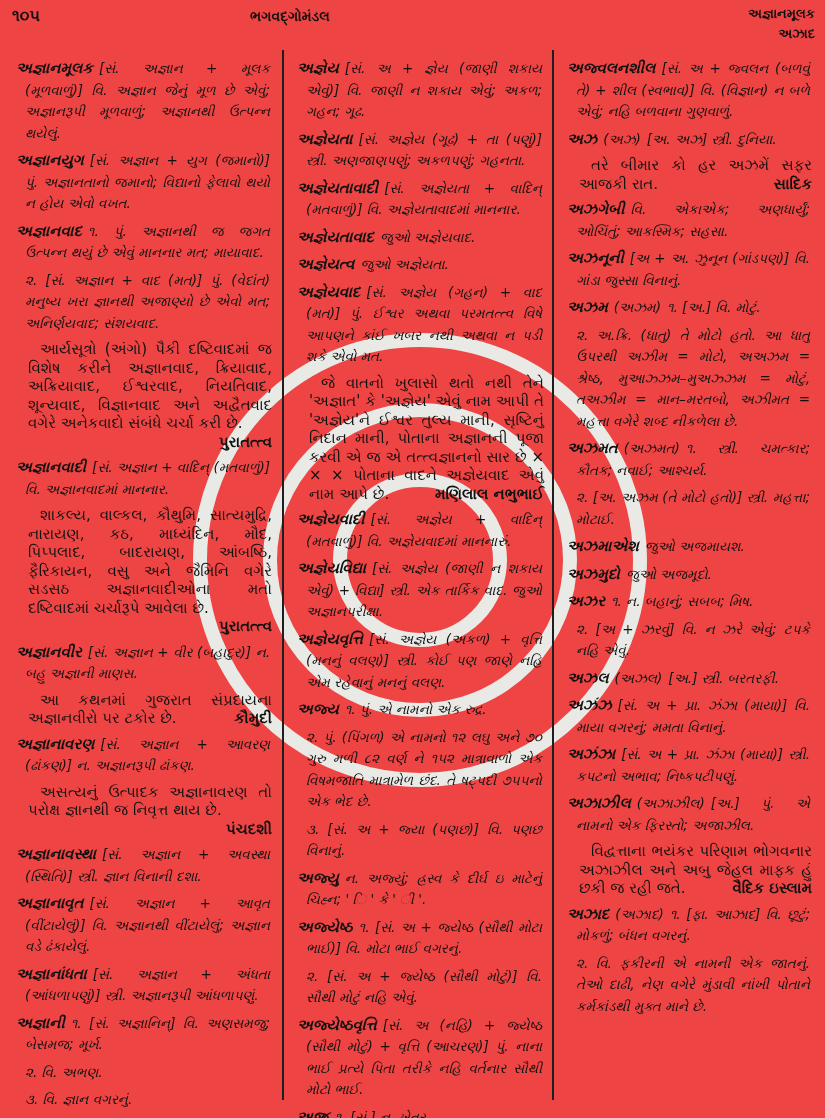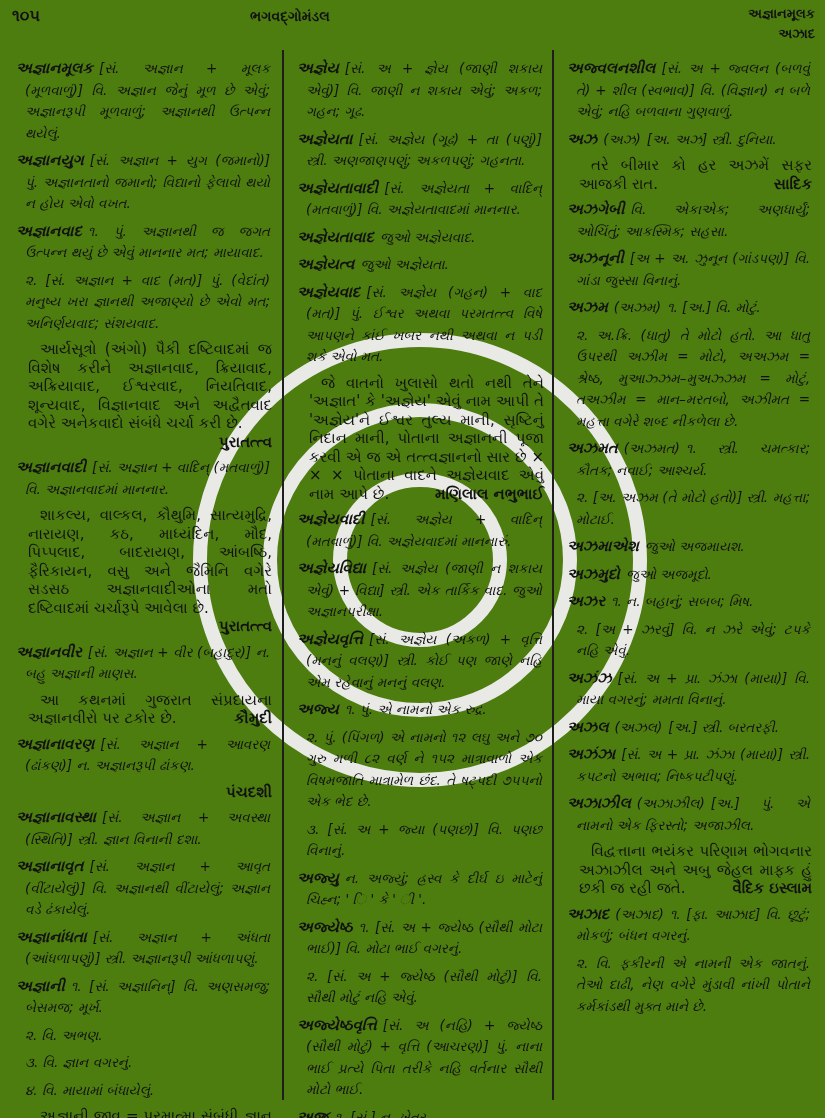--- a/index.html
+++ b/index.html
@@ -1,18 +1,18 @@
 <!DOCTYPE html>
 <html><head>
 <meta charset="utf-8">
 <style>
   html, body { margin: 0; padding: 0; background: #ffffff; }
   .page {
     position: relative; width: 825px; height: 1118px; overflow: hidden;
-    background: #4d7c0f; color: #111;
+    background: #ef4444; color: #111;
     font-family: "DejaVu Sans", "Liberation Sans", sans-serif;
   }
   .watermark { position: absolute; left: 170px; top: 310px; width: 500px; height: 500px; pointer-events: none; }
   .hdr-num { position: absolute; left: 12px; top: 6px; font-weight: bold; font-size: 16px; }
   .hdr-title { position: absolute; left: 250px; width: 325px; top: 8px; text-align: left; font-weight: bold; font-size: 14px; }
   .hdr-guide { position: absolute; right: 10px; top: 4px; text-align: right; font-weight: bold; font-size: 13px; line-height: 20px; }
   .hdr-guide span { display: block; }
   .divider { position: absolute; top: 50px; height: 1050px; width: 2px; background: #1e1e1e; }
   .col { position: absolute; top: 52px; font-size: 13.5px; line-height: 21.5px; text-align: justify; }
   .c1 { left: 10px; width: 266px; }
@@ -65,21 +65,21 @@
     <div class="entry">
       <p class="sense"><span class="hw">અજ્ઞાનવાદી</span><span>[સં. અજ્ઞાન + વાદિન્ (મતવાળું)] વિ. અજ્ઞાનવાદમાં માનનાર.</span></p>
       <p class="quote"><span>શાકલ્ય, વાલ્કલ, કૌથુમિ, સાત્યમુદ્રિ, નારાયણ, કઠ, માધ્યંદિન, મૌદ, પિપ્પલાદ, બાદરાયણ, આંબષ્ઠિ, ફૈરિકાયન, વસુ અને જૈમિનિ વગેરે સડસઠ અજ્ઞાનવાદીઓના મતો દષ્ટિવાદમાં ચર્ચારૂપે આવેલા છે.</span><span class="src">પુરાતત્ત્વ</span></p>
     </div>
     <div class="entry">
       <p class="sense"><span class="hw">અજ્ઞાનવીર</span><span>[સં. અજ્ઞાન + વીર (બહાદુર)] ન. બહુ અજ્ઞાની માણસ.</span></p>
       <p class="quote"><span>આ કથનમાં ગુજરાત સંપ્રદાયના અજ્ઞાનવીરો પર ટકોર છે.</span><span class="src">કૌમુદી</span></p>
     </div>
     <div class="entry">
       <p class="sense"><span class="hw">અજ્ઞાનાવરણ</span><span>[સં. અજ્ઞાન + આવરણ (ઢાંકણ)] ન. અજ્ઞાનરૂપી ઢાંકણ.</span></p>
-      <p class="quote"><span class="src">પંચદશી</span></p>
+      <p class="quote"><span>અસત્યનું ઉત્પાદક અજ્ઞાનાવરણ તો પરોક્ષ જ્ઞાનથી જ નિવૃત્ત થાય છે.</span><span class="src">પંચદશી</span></p>
     </div>
     <div class="entry">
       <p class="sense"><span class="hw">અજ્ઞાનાવસ્થા</span><span>[સં. અજ્ઞાન + અવસ્થા (સ્થિતિ)] સ્ત્રી. જ્ઞાન વિનાની દશા.</span></p>
     </div>
     <div class="entry">
       <p class="sense"><span class="hw">અજ્ઞાનાવૃત</span><span>[સં. અજ્ઞાન + આવૃત (વીંટાયેલું)] વિ. અજ્ઞાનથી વીંટાયેલું; અજ્ઞાન વડે ઢંકાયેલું.</span></p>
     </div>
     <div class="entry">
       <p class="sense"><span class="hw">અજ્ઞાનાંધતા</span><span>[સં. અજ્ઞાન + અંધતા (આંધળાપણું)] સ્ત્રી. અજ્ઞાનરૂપી આંધળાપણું.</span></p>
     </div>
@@ -169,24 +169,24 @@
       <p class="sense"><span class="hw">અઝમાએશ</span><span>જુઓ અજમાયશ.</span></p>
     </div>
     <div class="entry">
       <p class="sense"><span class="hw">અઝમુદો</span><span>જુઓ અજમૂદો.</span></p>
     </div>
     <div class="entry">
       <p class="sense"><span class="hw">અઝર</span><span>૧. ન. બહાનું; સબબ; મિષ.</span></p>
       <p class="sense sub">૨. [અ + ઝરવું] વિ. ન ઝરે એવું; ટપકે નહિ એવું.</p>
     </div>
     <div class="entry">
-      <p class="sense"><span class="hw">અઝંઝ</span><span>[સં. અ + પ્રા. ઝંઝા (માયા)] વિ. માયા વગરનું; મમતા વિનાનું.</span></p>
+      <p class="sense"><span class="hw">અઝલ</span><span class="var">(અઝલ)</span><span>[અ.] સ્ત્રી. બરતરફી.</span></p>
     </div>
     <div class="entry">
-      <p class="sense"><span class="hw">અઝલ</span><span class="var">(અઝલ)</span><span>[અ.] સ્ત્રી. બરતરફી.</span></p>
+      <p class="sense"><span class="hw">અઝંઝ</span><span>[સં. અ + પ્રા. ઝંઝા (માયા)] વિ. માયા વગરનું; મમતા વિનાનું.</span></p>
     </div>
     <div class="entry">
       <p class="sense"><span class="hw">અઝંઝા</span><span>[સં. અ + પ્રા. ઝંઝા (માયા)] સ્ત્રી. કપટનો અભાવ; નિષ્કપટીપણું.</span></p>
     </div>
     <div class="entry">
       <p class="sense"><span class="hw">અઝાઝીલ</span><span class="var">(અઝાઝીલ)</span><span>[અ.] પું. એ નામનો એક ફિરસ્તો; અજાઝીલ.</span></p>
       <p class="quote"><span>વિદ્વત્તાના ભયંકર પરિણામ ભોગવનાર અઝાઝીલ અને અબુ જેહલ માફક હું છકી જ રહી જતે.</span><span class="src">વૈદિક ઇસ્લામ</span></p>
     </div>
     <div class="entry">
       <p class="sense"><span class="hw">અઝાદ</span><span class="var">(અઝાદ)</span><span>૧. [ફા. આઝાદ] વિ. છૂટું; મોકળું; બંધન વગરનું.</span></p>

